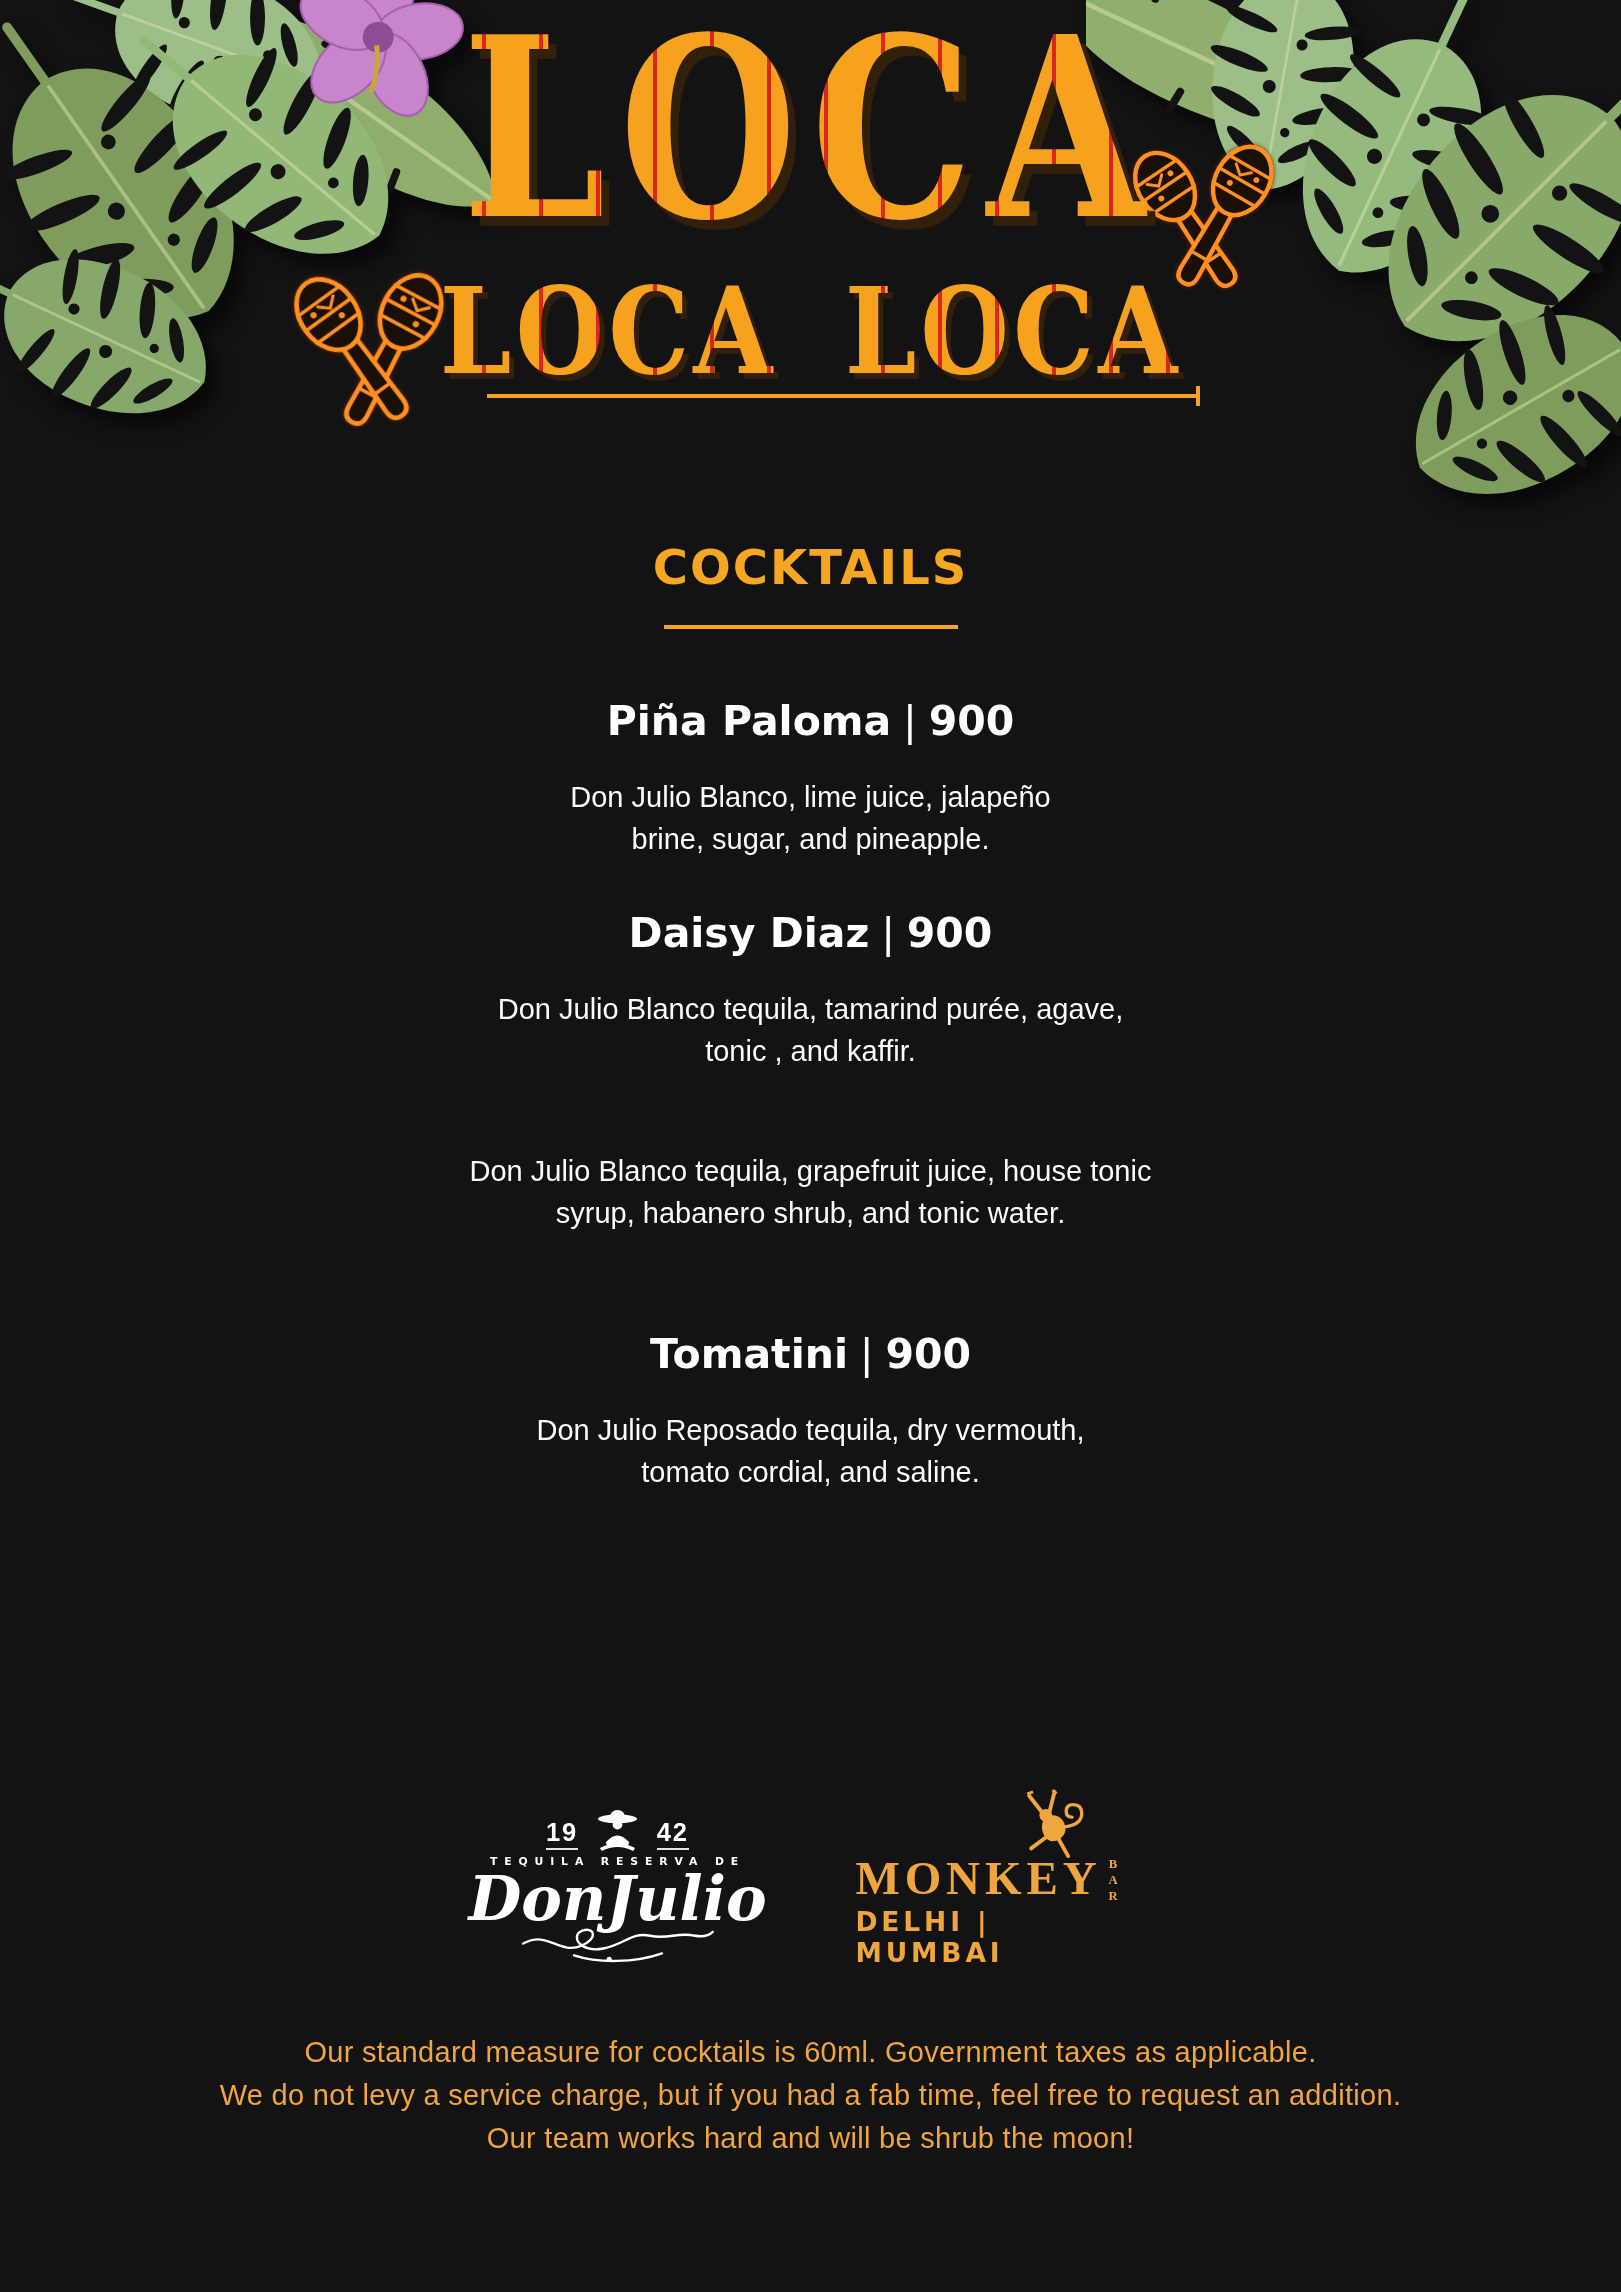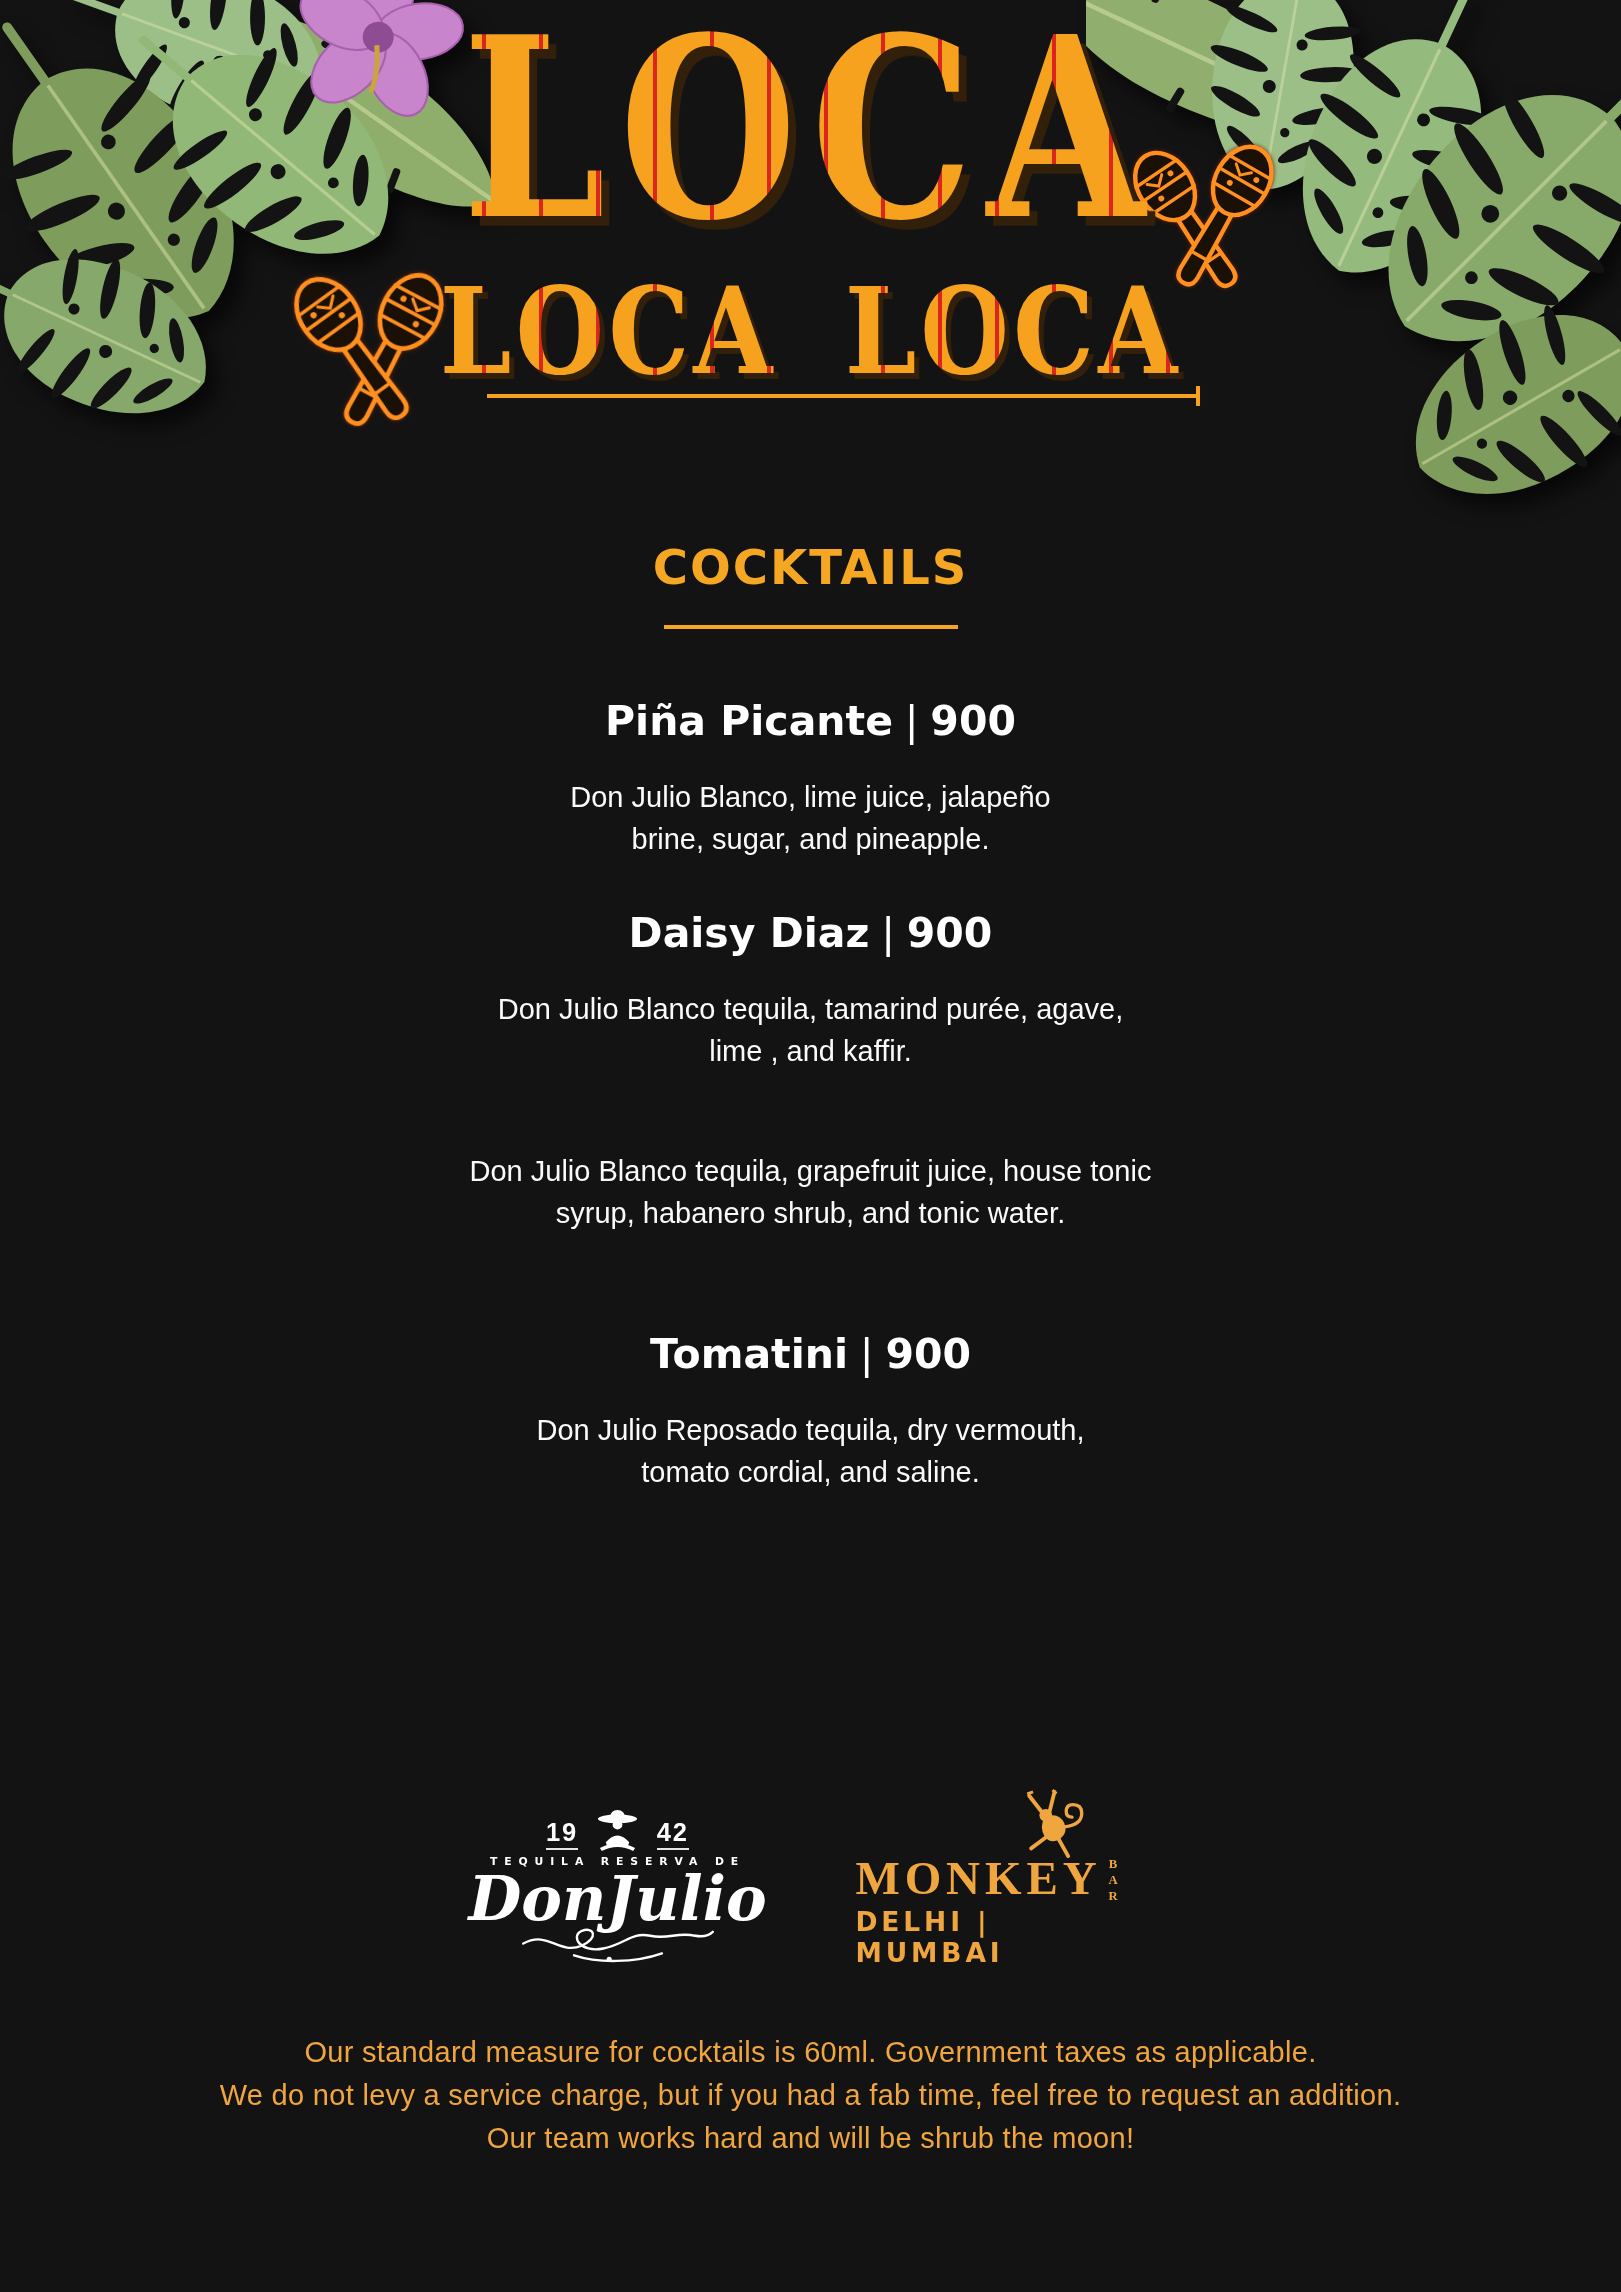--- a/index.html
+++ b/index.html
@@ -155,35 +155,35 @@
 
   <div class="loca-big">LOCA</div>
   <div class="loca-small">LOCA LOCA</div>
   <div class="title-rule"></div>
 
   <div class="cocktails-heading">COCKTAILS</div>
   <div class="cocktails-rule"></div>
 
   <div class="menu-item" style="top:698px">
     <div class="item-title">
-      <span>Piña Picante</span><span class="sep">|</span><span>900</span>
+      <span>Piña Paloma</span><span class="sep">|</span><span>900</span>
     </div>
     <div class="item-desc">
       <div>Don Julio Blanco, lime juice, jalapeño</div>
       <div>brine, sugar, and pineapple.</div>
     </div>
   </div>
 
   <div class="menu-item" style="top:910px">
     <div class="item-title">
       <span>Daisy Diaz</span><span class="sep">|</span><span>900</span>
     </div>
     <div class="item-desc">
       <div>Don Julio Blanco tequila, tamarind purée, agave,</div>
-      <div>lime , and kaffir.</div>
+      <div>tonic , and kaffir.</div>
     </div>
   </div>
 
   <div class="menu-item" style="top:1119px">
     <div class="item-desc">
       <div>Don Julio Blanco tequila, grapefruit juice, house tonic</div>
       <div>syrup, habanero shrub, and tonic water.</div>
     </div>
   </div>
 

